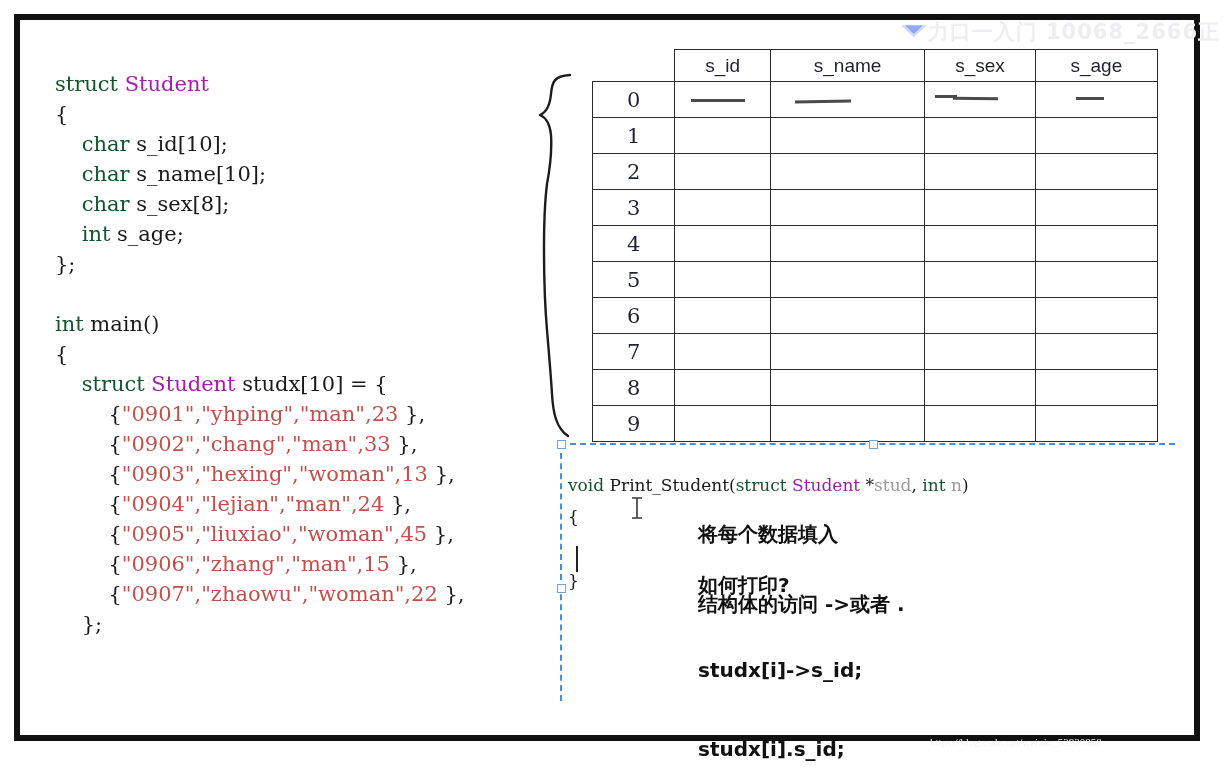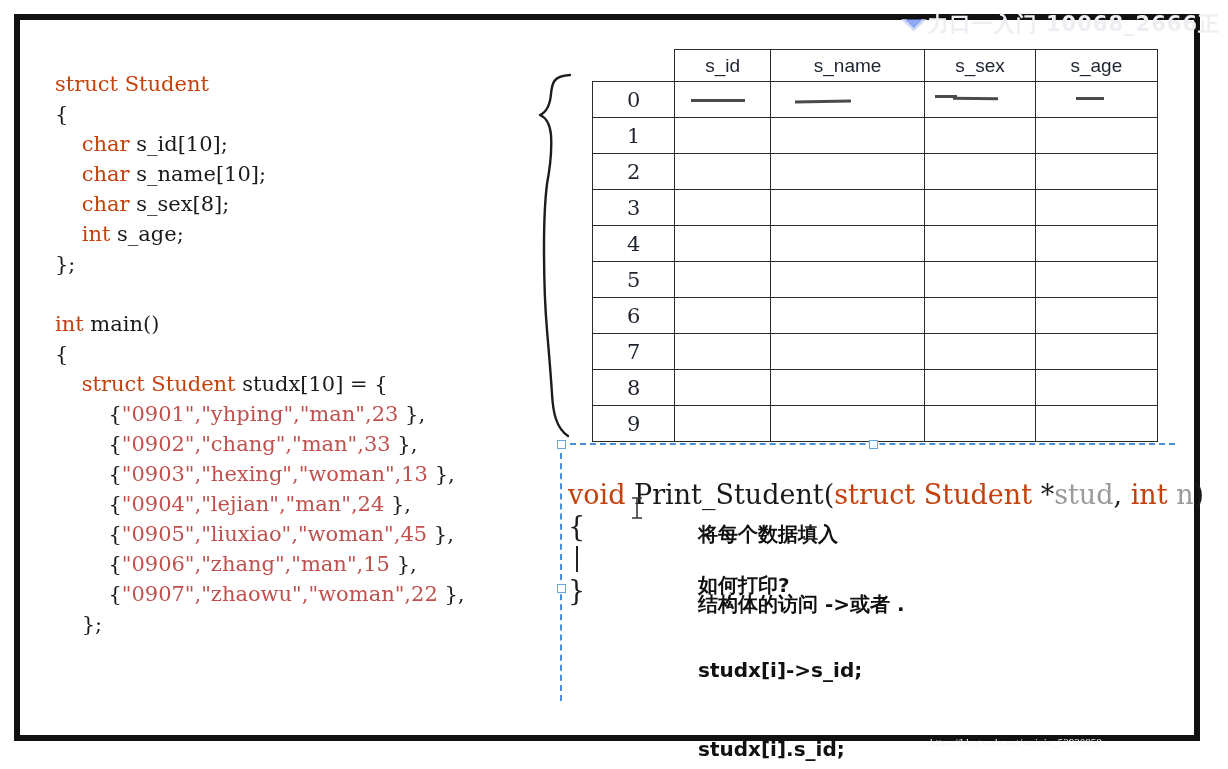--- a/index.html
+++ b/index.html
@@ -32,22 +32,22 @@
   
   .code {
     position: absolute;
     font-family: "DejaVu Serif", "Liberation Serif", serif;
     font-size: 21px;
     line-height: 30px;
     white-space: pre;
     color: #1a1a1a;
   }
   #code-main { left: 55px; top: 48px; }
-  .kw       { color: #c2410c; }
-  .type-id  { color: #c2410c; }
+  .kw       { color: #14532d; }
+  .type-id  { color: #a21caf; }
   .plain    { color: #1a1a1a; }
   .str      { color: #c0504d; }
   .gray     { color: #9a9a9a; }
 
   
   #grid {
     position: absolute;
     left: 592px;
     top: 49px;
     width: 566px;
@@ -120,21 +120,21 @@
     background: #ffffff;
     border: 1px solid #6aa5dd;
   }
 
   
   #code-fn {
     position: absolute;
     left: 568px;
     top: 452px;
     font-family: "DejaVu Serif", "Liberation Serif", serif;
-    font-size: 27px;
+    font-size: 17px;
     line-height: 32px;
     white-space: pre;
   }
 
   
   #caret {
     position: absolute;
     left: 576px;
     top: 546px;
     width: 2px;
@@ -162,21 +162,21 @@
   }
 
   
   #wm-top {
     position: absolute;
     left: 900px;
     top: 10px;
     width: 320px;
     height: 36px;
     display: flex;
-    align-items: flex-start;
+    align-items: flex-end;
     gap: 0;
     opacity: 1;
     pointer-events: none;
   }
   #wm-top .wm-text {
     font-family: "DejaVu Sans", "Liberation Sans", sans-serif;
     font-size: 21px;
     font-weight: bold;
     color: #eeeef2;
     letter-spacing: 1px;

